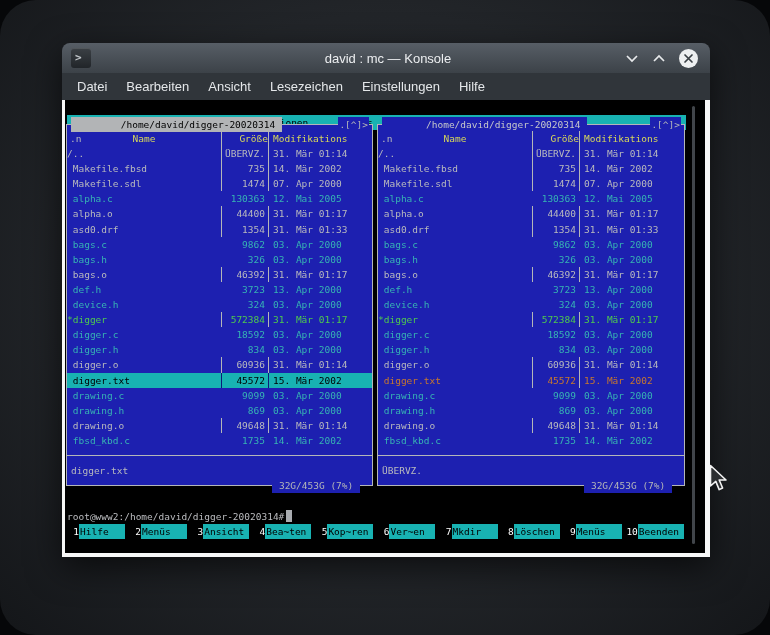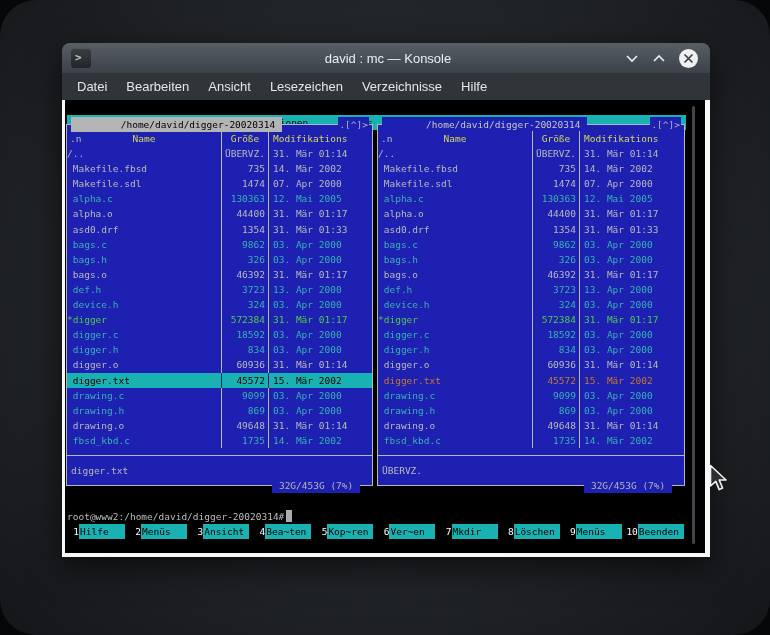--- a/index.html
+++ b/index.html
@@ -42,23 +42,23 @@
   .prows{position:absolute;left:0;top:6px;right:0;}
   .trow{height:15.1px;line-height:15.1px;display:flex;overflow:hidden;}
   .cell{white-space:pre;overflow:hidden;}
   .cell-name{width:154px;}
   .csep{width:1px;background:#b4b6b8;flex:none;}
   .cell-size{width:46px;text-align:right;padding-right:3px;box-sizing:border-box;}
   .cell-date{flex:1;padding-left:4px;}
   .hrow{color:var(--text_yellow,#d8d85a);}
   .hrow .cell-name{position:relative;text-align:center;}
   .hrow .sort{position:absolute;left:3px;color:#b9babd;}
-  .hrow .cell-size{text-align:center;padding-right:0;}
+  .hrow .cell-size{padding-right:0;}
   .k-plain{color:#b9babd;}
-  .k-source{color:var(--text_cyan,#37b3b3);}
+  .k-source{color:var(--text_cyan,#37b3b3);align-items:center;}
   .k-exec{color:var(--text_green,#4ecb4e);justify-content:center;}
   .k-cursor{color:var(--cursor_inactive_orange,#c8782d);}
   .sel .cell{background:var(--mc_cyan,#18b2b2);color:#000;}
   .sel .csep{background:#0a1c7a;}
   .seprow{position:relative;}
   .seprow::after{content:"";position:absolute;left:0;right:0;top:7px;height:1px;background:#b4b6b8;}
   .srow{padding-left:4px;white-space:pre;color:#b9babd;display:block;}
   .ov{position:absolute;height:15px;line-height:15px;background:var(--panel_blue,#1d20b0);
       white-space:pre;padding:0 1px;}
   .ov.arrow{top:-8px;left:4px;color:#b4b6b8;}
@@ -105,21 +105,21 @@
           </svg>
         </div>
       </div>
     </div>
 
     <div class="menubar">
       <span>Datei</span>
       <span>Bearbeiten</span>
       <span>Ansicht</span>
       <span>Lesezeichen</span>
-      <span>Verzeichnisse</span>
+      <span>Einstellungen</span>
       <span>Hilfe</span>
     </div>
 
     <div class="content">
       <div class="term">
 
         <div class="mcbar">
           <span>Links</span>
           <span>Datei</span>
           <span>Befehl</span>

